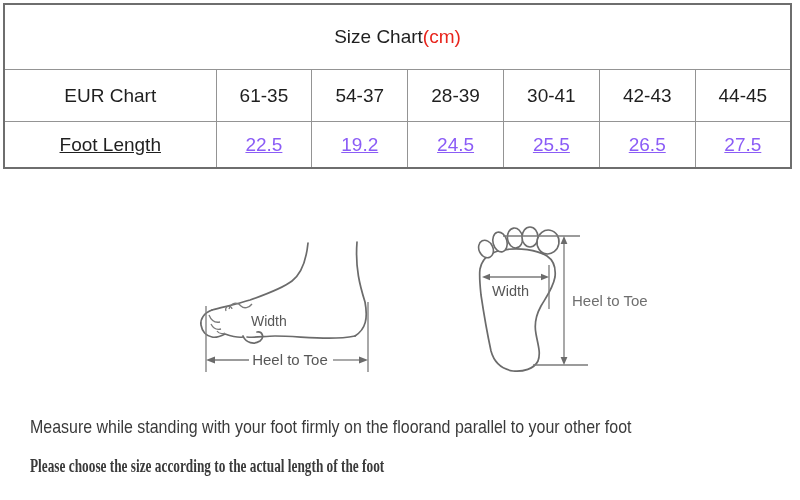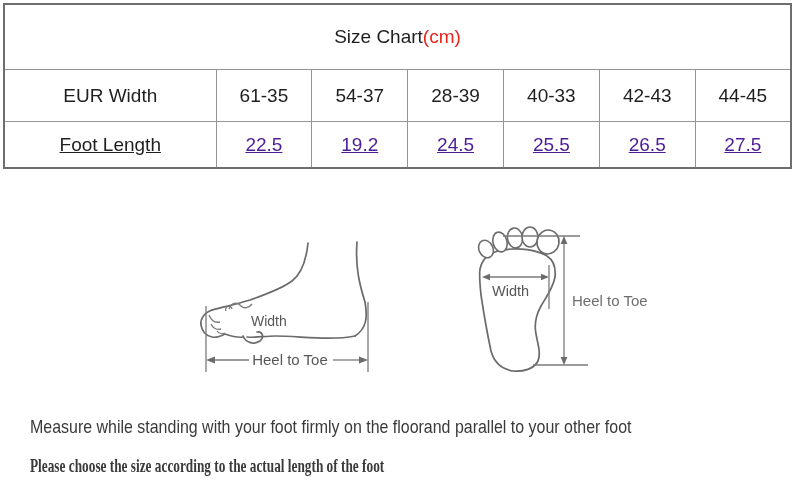--- a/index.html
+++ b/index.html
@@ -17,21 +17,21 @@
   table.size-chart td{
     border:1px solid #949494;text-align:center;vertical-align:middle;
     color:#1f1f1f;font-size:19px;padding:0;
   }
   td.title-cell{
     height:64px;vertical-align:top;padding-top:7px;font-size:23px;
   }
   .unit{ }
   tr.header-row td{height:51px;}
   tr.length-row td{height:45px;text-decoration:underline;}
-  tr.length-row td.val{color:#4c1d95;}
+  tr.length-row td.val{color:#8b5cf6;}
   
   .diagram{position:absolute;}
   .diagram svg{display:block;}
   .dg-line{stroke:#6b6b6b;stroke-width:1.7;fill:none;stroke-linecap:round;stroke-linejoin:round;}
   .dg-thin{stroke:#7a7a7a;stroke-width:1.3;fill:none;}
   .dg-fill{fill:#6b6b6b;stroke:none;}
   .dg-toe{stroke:#6b6b6b;stroke-width:1.6;fill:#ffffff;}
   .dg-text{font-family:"Liberation Sans", sans-serif;fill:#575757;}
   .dg-text.light{fill:#6f6f6f;}
   
@@ -58,25 +58,25 @@
         <col>
         <col>
         <col>
         <col>
     </colgroup>
     <tbody>
       <tr>
         <td colspan="7" class="title-cell"><span>Size Chart</span><span class="unit" style="color:#e8251d">(cm)</span></td>
       </tr>
       <tr class="header-row">
-        <td>EUR Width</td>
+        <td>EUR Chart</td>
         <td>61-35</td>
         <td>54-37</td>
         <td>28-39</td>
-        <td>40-33</td>
+        <td>30-41</td>
         <td>42-43</td>
         <td>44-45</td>
       </tr>
       <tr class="length-row">
         <td>Foot Length</td>
         <td class="val">22.5</td>
         <td class="val">19.2</td>
         <td class="val">24.5</td>
         <td class="val">25.5</td>
         <td class="val">26.5</td>

